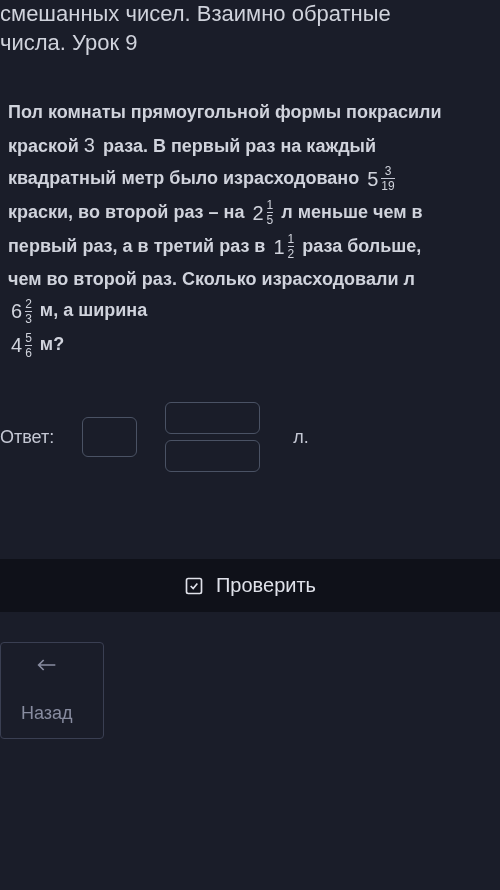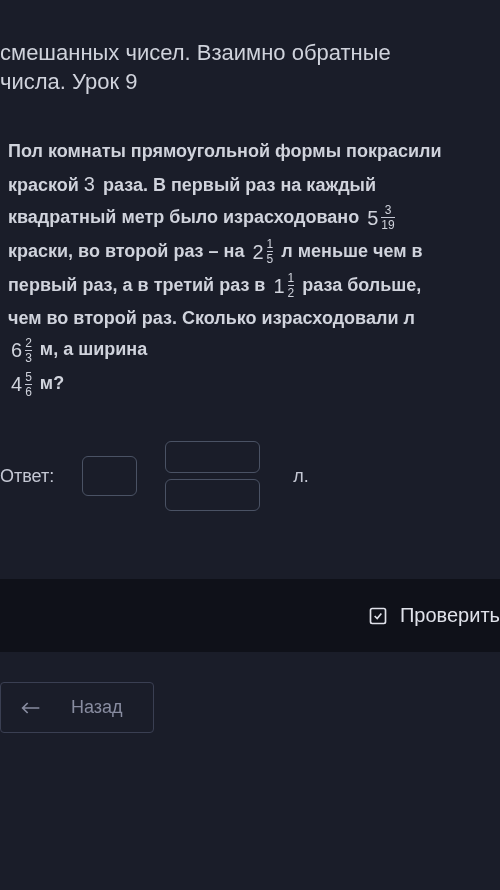--- a/index.html
+++ b/index.html
@@ -11,25 +11,24 @@
       width: 500px;
       height: 890px;
       background: #1a1d29;
       color: #c5c8d4;
       font-family: Arial, sans-serif;
       font-size: 18px;
       overflow: hidden;
       position: relative;
     }
     .header {
-      padding: 16px 0 20px 0;
+      padding: 0 0 20px 0;
       font-size: 22px;
       color: #d0d3dc;
       line-height: 1.3;
-      margin-top: 23px;
     }
     .problem-text {
       padding: 20px 8px;
       line-height: 1.7;
       font-size: 18px;
       color: #d0d3dc;
     }
     .problem-text .strong {
       font-weight: bold;
     }
@@ -88,44 +87,45 @@
     .answer-unit {
       font-size: 18px;
       margin-left: 5px;
     }
     .check-button {
       width: 100%;
       background: #0f1119;
       border: none;
       color: #e0e2ea;
       font-size: 20px;
-      padding: 25px 0;
-      margin-top: 68px;
+      padding: 15px 0;
+      margin-top: 87px;
       display: flex;
       align-items: center;
-      justify-content: flex-end;
+      justify-content: center;
       gap: 12px;
       cursor: pointer;
     }
     .check-icon {
       width: 20px;
       height: 20px;
     }
     .back-button {
       display: inline-flex;
       align-items: center;
       gap: 30px;
       border: 1px solid #3a3f52;
       border-radius: 4px;
       padding: 14px 30px 14px 20px;
       margin-top: 30px;
       color: #888ca0;
       font-size: 18px;
       background: transparent;
       cursor: pointer;
+      flex-direction: column;
     }
     .arrow-icon {
       width: 20px;
       height: 16px;
     }
     .content-wrapper {
       padding: 0;
     }
   </style>
 </head>

